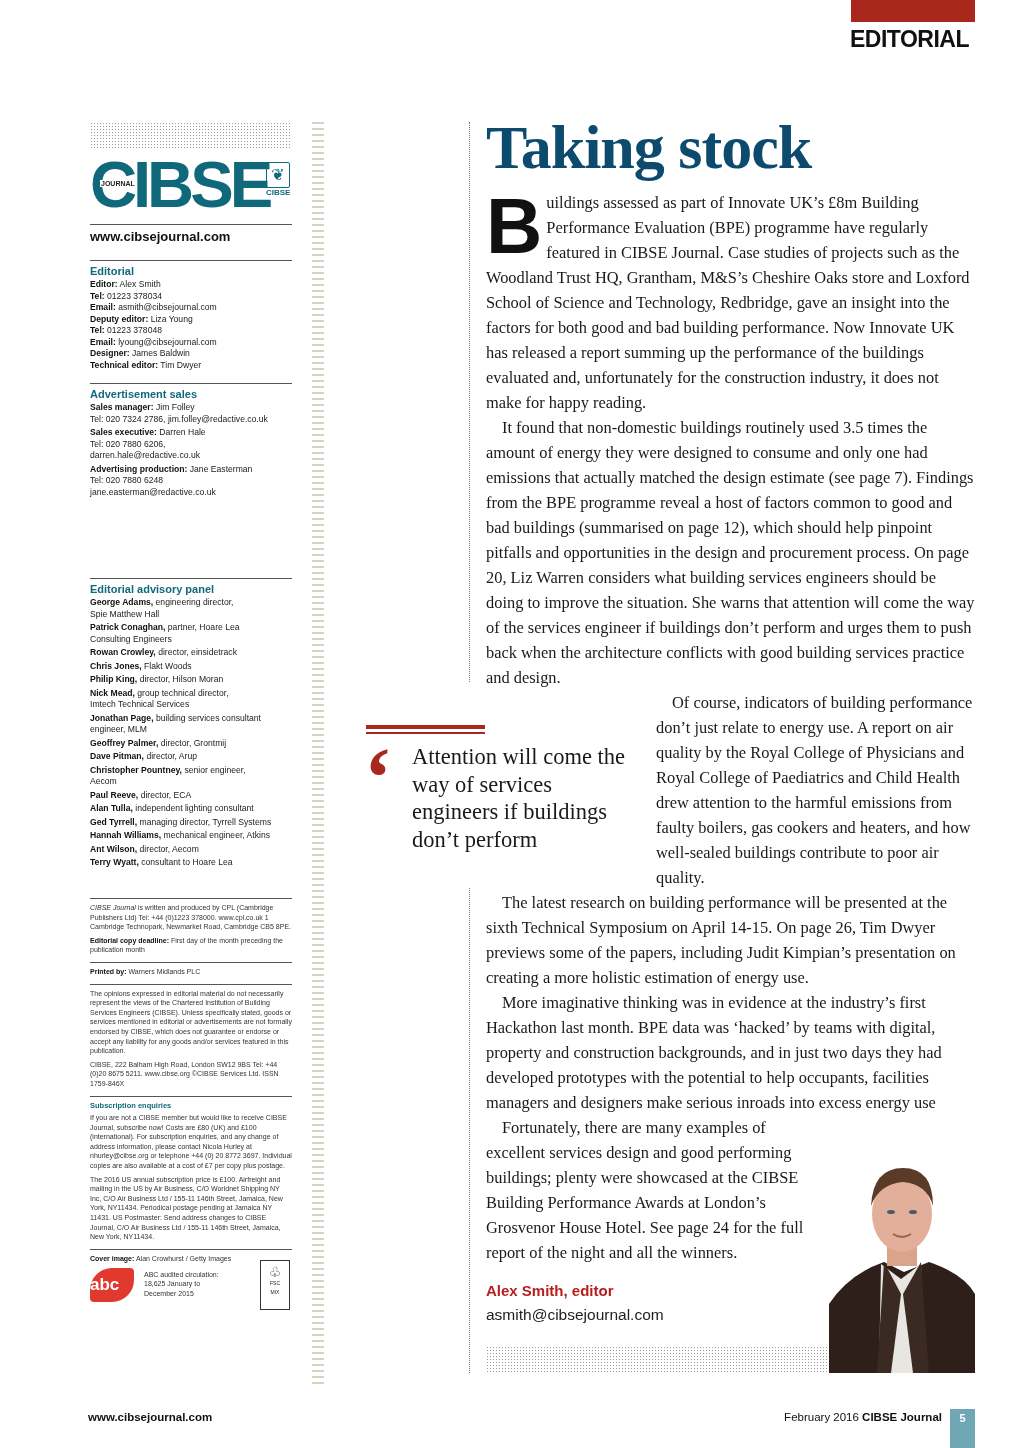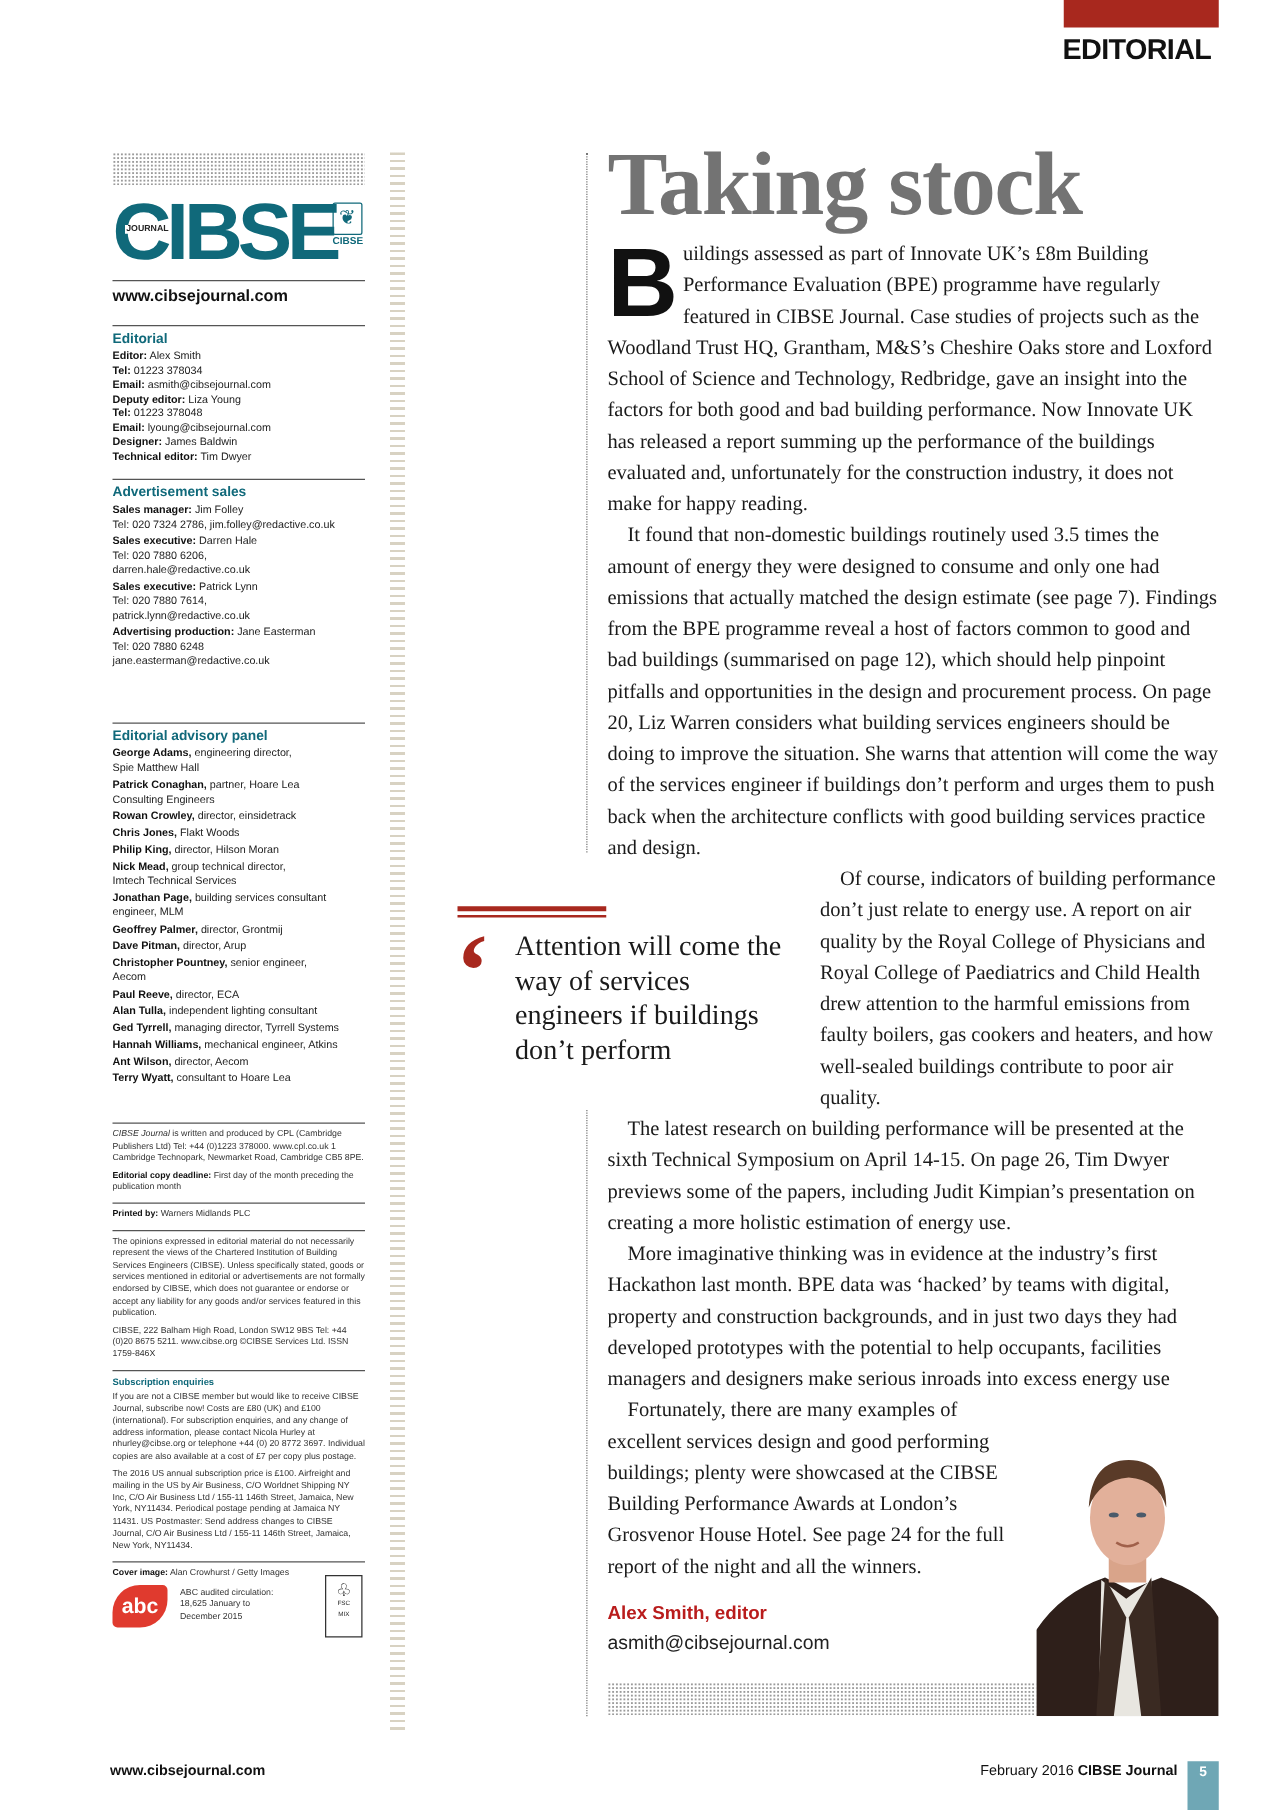--- a/index.html
+++ b/index.html
@@ -28,34 +28,34 @@
   .sb-section.s-editorial { height: 123px; }
   .sb-section.s-ads { height: 195px; }
   .sb-section.s-forcibse { height: 48px; }
   .sb-section.s-panel { height: 320px; }
   .sb-small { font-size: 7px; line-height: 9.6px; color: #333; }
   .sb-small b { color: #111; }
   .sb-block { border-top: 1px solid #555; padding: 4px 0 3px 0; }
   .sb-block p { margin-bottom: 4px; }
   .sb-subhead { font-size: 7.5px; font-weight: bold; color: #10697a; margin-bottom: 3px; }
   .footer-badges { border-top: 1px solid #555; padding-top: 4px; position: relative; height: 70px; }
-  .abc-logo { position: absolute; left: 0; top: 18px; width: 44px; height: 34px; background: #e03a2e; border-radius: 22px 4px 22px 4px; color: #fff; font-weight: bold; font-size: 17px; text-align: center; line-height: 34px; }
+  .abc-logo { position: absolute; left: 0; top: 18px; width: 44px; height: 34px; background: #e03a2e; border-radius: 22px 4px 22px 4px; color: #fff; font-weight: bold; font-size: 17px; text-align: left; line-height: 34px; }
   .abc-text { position: absolute; left: 54px; top: 20px; font-size: 7px; line-height: 9.6px; color: #333; }
   .fsc-logo { position: absolute; left: 170px; top: 10px; width: 30px; height: 50px; border: 1px solid #333; font-size: 5px; text-align: center; padding-top: 4px; color: #222; }
   .fsc-logo .tree { font-size: 14px; line-height: 14px; }
 
   
   .stripes { position: absolute; left: 312px; top: 122px; width: 12px; height: 1262px; background: repeating-linear-gradient(to bottom, #d8d2c2 0, #d8d2c2 2px, transparent 2px, transparent 6px); }
 
   
   .vdots-1 { position: absolute; left: 469px; top: 122px; height: 560px; border-left: 1px dotted #777; }
   .vdots-2 { position: absolute; left: 469px; top: 888px; height: 485px; border-left: 1px dotted #777; }
 
   
-  .article-title { position: absolute; left: 486px; top: 112px; font-family: "Liberation Serif", serif; font-size: 72px; color: #737373; letter-spacing: -1px; line-height: 70px; text-align: center; }
+  .article-title { position: absolute; left: 486px; top: 112px; font-family: "Liberation Serif", serif; font-size: 62px; color: #0c4a6e; letter-spacing: -1px; line-height: 70px; text-align: center; }
   .article { position: absolute; left: 486px; top: 190px; width: 490px; font-family: "Liberation Serif", serif; font-size: 16.4px; line-height: 25px; color: #1a1a1a; }
   .drop-cap { float: left; font-family: "Liberation Sans", sans-serif; font-weight: bold; font-size: 78px; line-height: 64px; margin: 4px 4px 0 0; color: #111; }
   .para { text-indent: 16px; }
   .para.first { text-indent: 0; }
   .wrap-spacer-quote { float: left; width: 170px; height: 200px; clear: left; }
   .wrap-spacer-photo { float: right; width: 150px; height: 250px; }
 
   
   .pull-rule { position: absolute; left: 366px; top: 725px; width: 119px; height: 4px; background: #a8281e; }
   .pull-rule2 { position: absolute; left: 366px; top: 732px; width: 119px; height: 2px; background: #a8281e; }
@@ -112,25 +112,20 @@
     <div class="sb-heading">Advertisement sales</div>
     <div id="ads-list">
         <div class="sb-entry">
           <div class="sb-line"><b>Sales manager:</b> <span>Jim Folley</span></div>
           <div class="sb-line">Tel: 020 7324 2786, jim.folley@redactive.co.uk</div>
         </div>
         <div class="sb-entry">
           <div class="sb-line"><b>Sales executive:</b> <span>Darren Hale</span></div>
           <div class="sb-line">Tel: 020 7880 6206,</div>
           <div class="sb-line">darren.hale@redactive.co.uk</div>
-        </div>
-        <div class="sb-entry">
-          <div class="sb-line"><b>Sales executive:</b> <span>Patrick Lynn</span></div>
-          <div class="sb-line">Tel: 020 7880 7614,</div>
-          <div class="sb-line">patrick.lynn@redactive.co.uk</div>
         </div>
         <div class="sb-entry">
           <div class="sb-line"><b>Advertising production:</b> <span>Jane Easterman</span></div>
           <div class="sb-line">Tel: 020 7880 6248</div>
           <div class="sb-line">jane.easterman@redactive.co.uk</div>
         </div>
       </div>
   </div>
 
 

